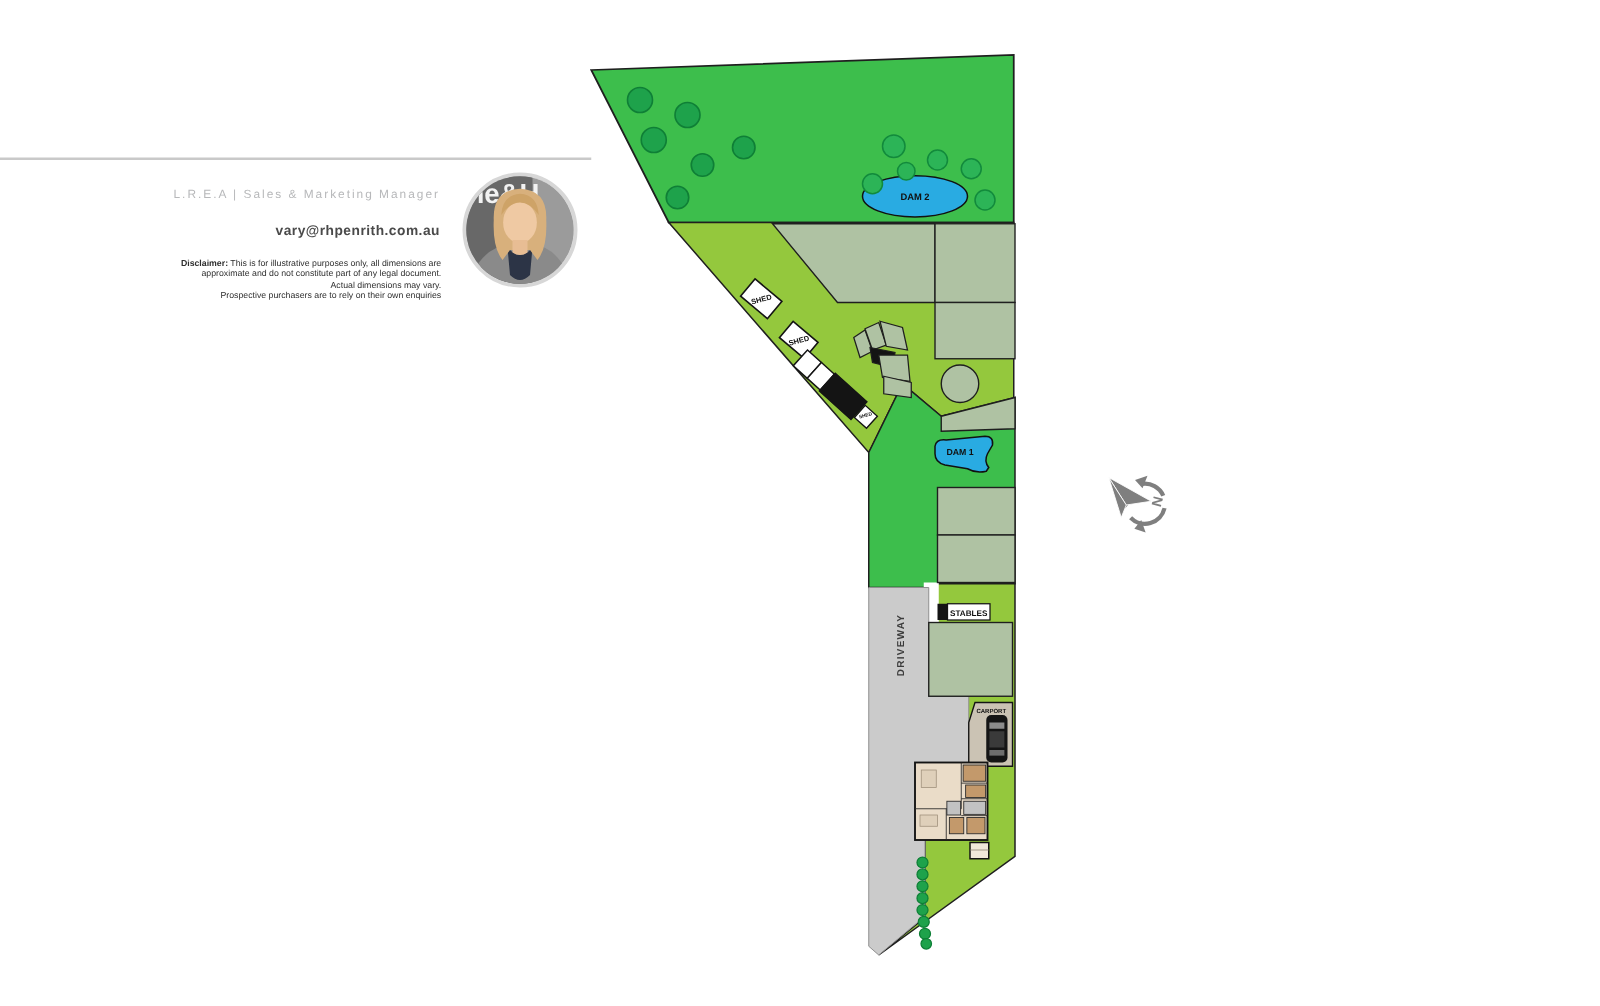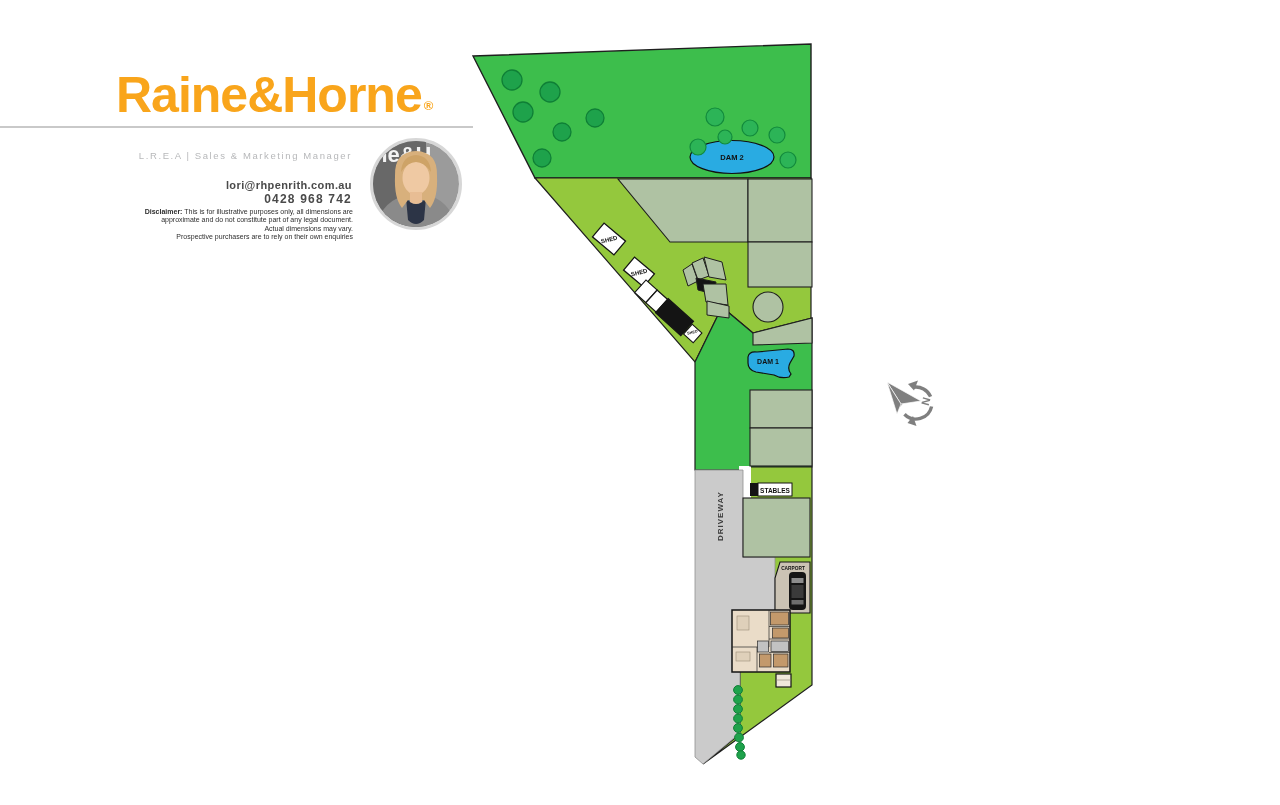--- a/index.html
+++ b/index.html
@@ -164,29 +164,25 @@
         <polygon points="-8,-19 2,-22.5 -2,-12.5"></polygon>
         <polygon points="-8.5,20 0.5,23 -3,13"></polygon>
         <polygon points="-23,-3 -19,7 -13.5,1"></polygon>
         <polygon points="-29,-21 5,-2 -15,1" stroke="#FFFFFF" stroke-width="0.7"></polygon>
         <polygon points="-29,-21 -15,1 -19,11" stroke="#FFFFFF" stroke-width="0.7"></polygon>
       </g>
       <text transform="translate(9,-2) rotate(105)" font-size="11" font-weight="bold" fill="#7F7F7F" text-anchor="middle" dominant-baseline="middle">N</text>
     </g>
   </svg>
 
-  <div class="logo">
-    <span>Raine&amp;Horne</span><span class="reg">®</span>
-  </div>
 
   <div class="divider"></div>
 
   <div class="agent-title">L.R.E.A | Sales &amp; Marketing Manager</div>
-  <div class="agent-email">lori@rhpenrith.com.au</div>
-  <div class="agent-phone">0428 968 742</div>
+  <div class="agent-email">vary@rhpenrith.com.au</div>
 
   <div class="disclaimer">
     <div><b>Disclaimer:</b><span> This is for illustrative purposes only, all dimensions are</span></div>
     <div>approximate and do not constitute part of any legal document.</div>
     <div>Actual dimensions may vary.</div>
     <div>Prospective purchasers are to rely on their own enquiries</div>
   </div>
 
   <svg class="photo" width="96" height="96" viewBox="0 0 96 96">
     <defs>

